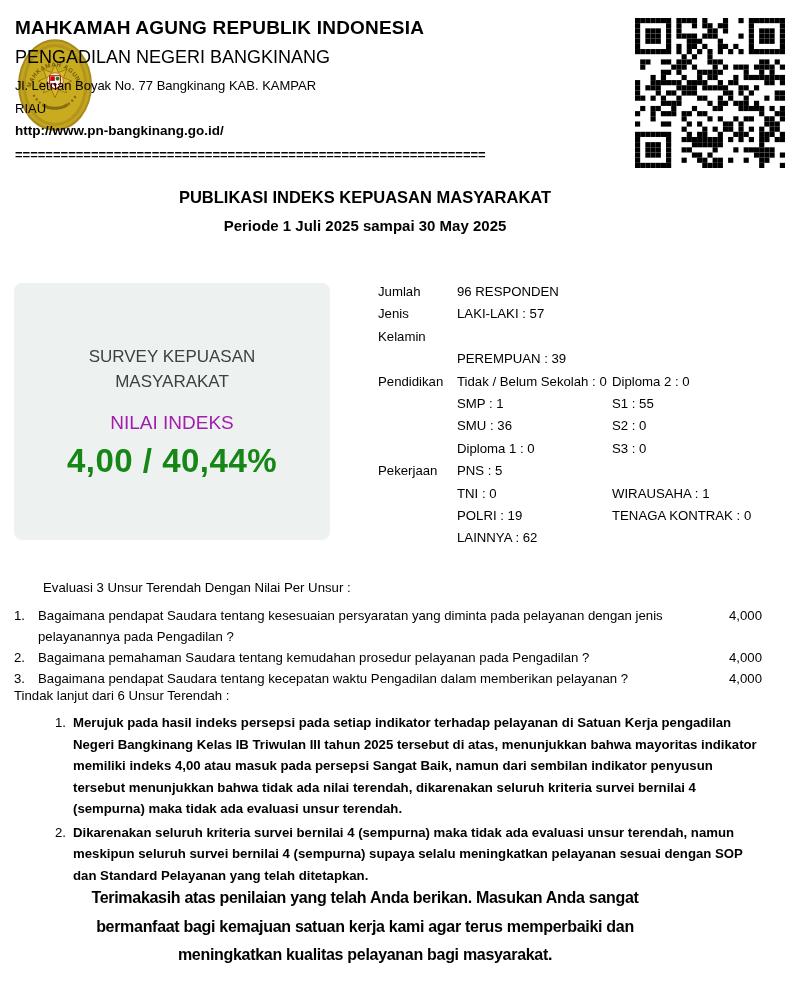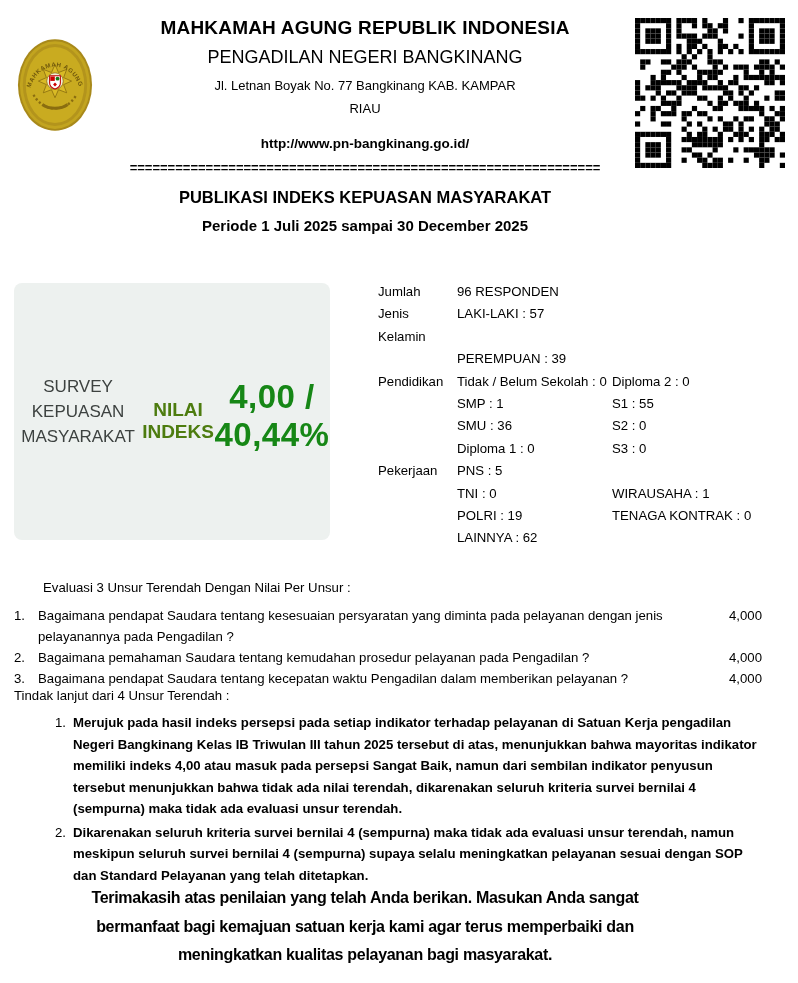--- a/index.html
+++ b/index.html
@@ -2,39 +2,39 @@
 <html><head>
 <meta charset="utf-8">
 <style>
   html,body{margin:0;padding:0;background:#fff;}
   .page{position:relative;width:798px;height:983px;background:#ffffff;
         font-family:"Liberation Sans",sans-serif;color:#000;overflow:hidden;}
 
   
   .logo{position:absolute;left:16px;top:36px;width:78px;height:98px;}
   .qr{position:absolute;left:634px;top:18px;width:152px;height:150px;}
-  .header{position:absolute;top:17px;left:0;width:730px;text-align:center;}
+  .header{position:absolute;top:17px;left:15px;width:730px;}
   .h-ministry{font-size:19px;font-weight:bold;letter-spacing:.2px;}
   .h-court{font-size:18px;margin-top:8px;}
   .h-addr{font-size:13px;margin-top:10px;}
   .h-prov{font-size:13px;margin-top:8px;}
-  .h-web{font-size:13.5px;font-weight:bold;margin-top:20px;}
+  .h-web{font-size:13.5px;font-weight:bold;margin-top:7px;}
   .h-sep{font-size:13px;font-weight:bold;margin-top:9px;white-space:nowrap;overflow:hidden;}
 
   
   .doc-title{position:absolute;top:188px;left:0;width:730px;text-align:center;}
   .t-head{font-size:16.5px;font-weight:bold;}
   .t-period{font-size:15px;font-weight:bold;margin-top:10px;}
 
   
   .score-card{position:absolute;left:14px;top:283px;width:316px;height:257px;background:#edf1ef;
-              border-radius:8px;display:flex;align-items:center;
+              border-radius:8px;display:flex;flex-direction:column;align-items:center;
               justify-content:center;text-align:center;}
   .sc-title{font-size:17px;color:#3d4240;width:232px;line-height:25px;}
-  .sc-sub{font-size:19px;font-weight:bold;margin-top:18px;color:#4d7c0f;}
+  .sc-sub{font-size:19px;font-weight:normal;margin-top:18px;color:#a21caf;}
   .sc-val{font-size:33px;font-weight:bold;margin-top:8px;letter-spacing:.5px;}
 
   
   .info{position:absolute;left:378px;top:281px;width:412px;font-size:13.2px;}
   .irow{display:flex;line-height:22.4px;}
   .ilabel{width:79px;flex:none;}
   .ival{flex:1;}
   .cols{display:flex;}
   .c1{width:155px;flex:none;}
   .c2{flex:1;}
@@ -486,21 +486,21 @@
     <div class="h-ministry">MAHKAMAH AGUNG REPUBLIK INDONESIA</div>
     <div class="h-court">PENGADILAN NEGERI BANGKINANG</div>
     <div class="h-addr">Jl. Letnan Boyak No. 77 Bangkinang KAB. KAMPAR</div>
     <div class="h-prov">RIAU</div>
     <div class="h-web">http://www.pn-bangkinang.go.id/</div>
     <div class="h-sep">==============================================================</div>
   </div>
 
   <div class="doc-title">
     <div class="t-head">PUBLIKASI INDEKS KEPUASAN MASYARAKAT</div>
-    <div class="t-period">Periode 1 Juli 2025 sampai 30 December 2025</div>
+    <div class="t-period">Periode 1 Juli 2025 sampai 30 May 2025</div>
   </div>
 
   <div class="score-card" style="background: rgb(237, 241, 239);">
     <div class="sc-title">SURVEY KEPUASAN MASYARAKAT</div>
     <div class="sc-sub">NILAI INDEKS</div>
     <div class="sc-val" style="color: rgb(22, 135, 22);">4,00 / 40,44%</div>
   </div>
 
   <div class="info">
     <div class="irow">
@@ -590,21 +590,21 @@
       <div class="eval-val">4,000</div>
     </div>
     <div class="erow">
       <div class="eno">3.</div>
       <div class="etxt">Bagaimana pendapat Saudara tentang kecepatan waktu Pengadilan dalam memberikan pelayanan ?</div>
       <div class="eval-val">4,000</div>
     </div>
   </div>
 
   <div class="follow">
-    <div class="f-head">Tindak lanjut dari 4 Unsur Terendah :</div>
+    <div class="f-head">Tindak lanjut dari 6 Unsur Terendah :</div>
     <div class="frow">
       <div class="fno">1.</div>
       <div class="ftxt">Merujuk pada hasil indeks persepsi pada setiap indikator terhadap pelayanan di Satuan Kerja pengadilan Negeri Bangkinang Kelas IB Triwulan III tahun 2025 tersebut di atas, menunjukkan bahwa mayoritas indikator memiliki indeks 4,00 atau masuk pada persepsi Sangat Baik, namun dari sembilan indikator penyusun tersebut menunjukkan bahwa tidak ada nilai terendah, dikarenakan seluruh kriteria survei bernilai 4 (sempurna) maka tidak ada evaluasi unsur terendah.</div>
     </div>
     <div class="frow">
       <div class="fno">2.</div>
       <div class="ftxt">Dikarenakan seluruh kriteria survei bernilai 4 (sempurna) maka tidak ada evaluasi unsur terendah, namun meskipun seluruh survei bernilai 4 (sempurna) supaya selalu meningkatkan pelayanan sesuai dengan SOP dan Standard Pelayanan yang telah ditetapkan.</div>
     </div>
   </div>
 

